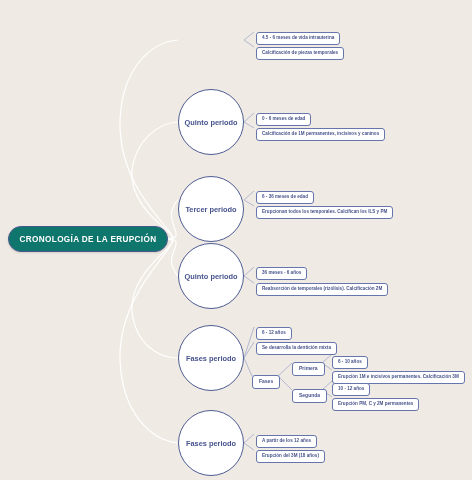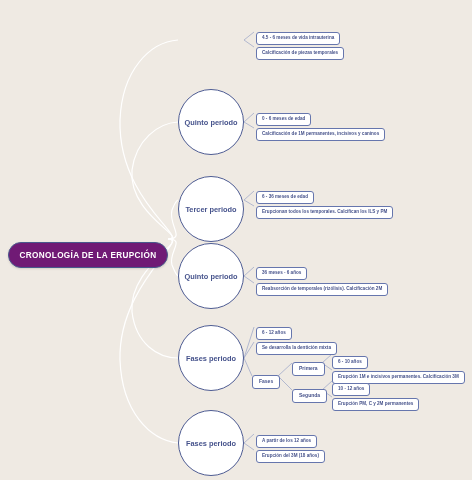--- a/index.html
+++ b/index.html
@@ -11,31 +11,30 @@
     position:relative;
   }
   #canvas{position:absolute;inset:0;width:472px;height:480px;}
   svg.links{position:absolute;left:0;top:0;width:472px;height:480px;pointer-events:none;}
 
   .node{position:absolute;box-sizing:border-box;}
 
   
   .root{
     left:8px;top:226px;width:160px;height:26px;
-    background:#701a75;
+    background:#0f766e;
     border:1px solid #48588c;
     border-radius:13px;
     color:#ffffff;
     font-size:8.2px;
     font-weight:bold;
     letter-spacing:.35px;
     display:flex;align-items:center;justify-content:center;
     text-align:center;
     box-shadow:0 1px 2px rgba(90,80,70,.18);
-    margin-top:16px;
   }
 
   
   .circle{
     width:66px;height:66px;border-radius:50%;
     background:#ffffff;
     border:1.3px solid #4e5c93;
     display:flex;align-items:center;justify-content:center;
     color:#46538c;
     font-size:7.4px;

